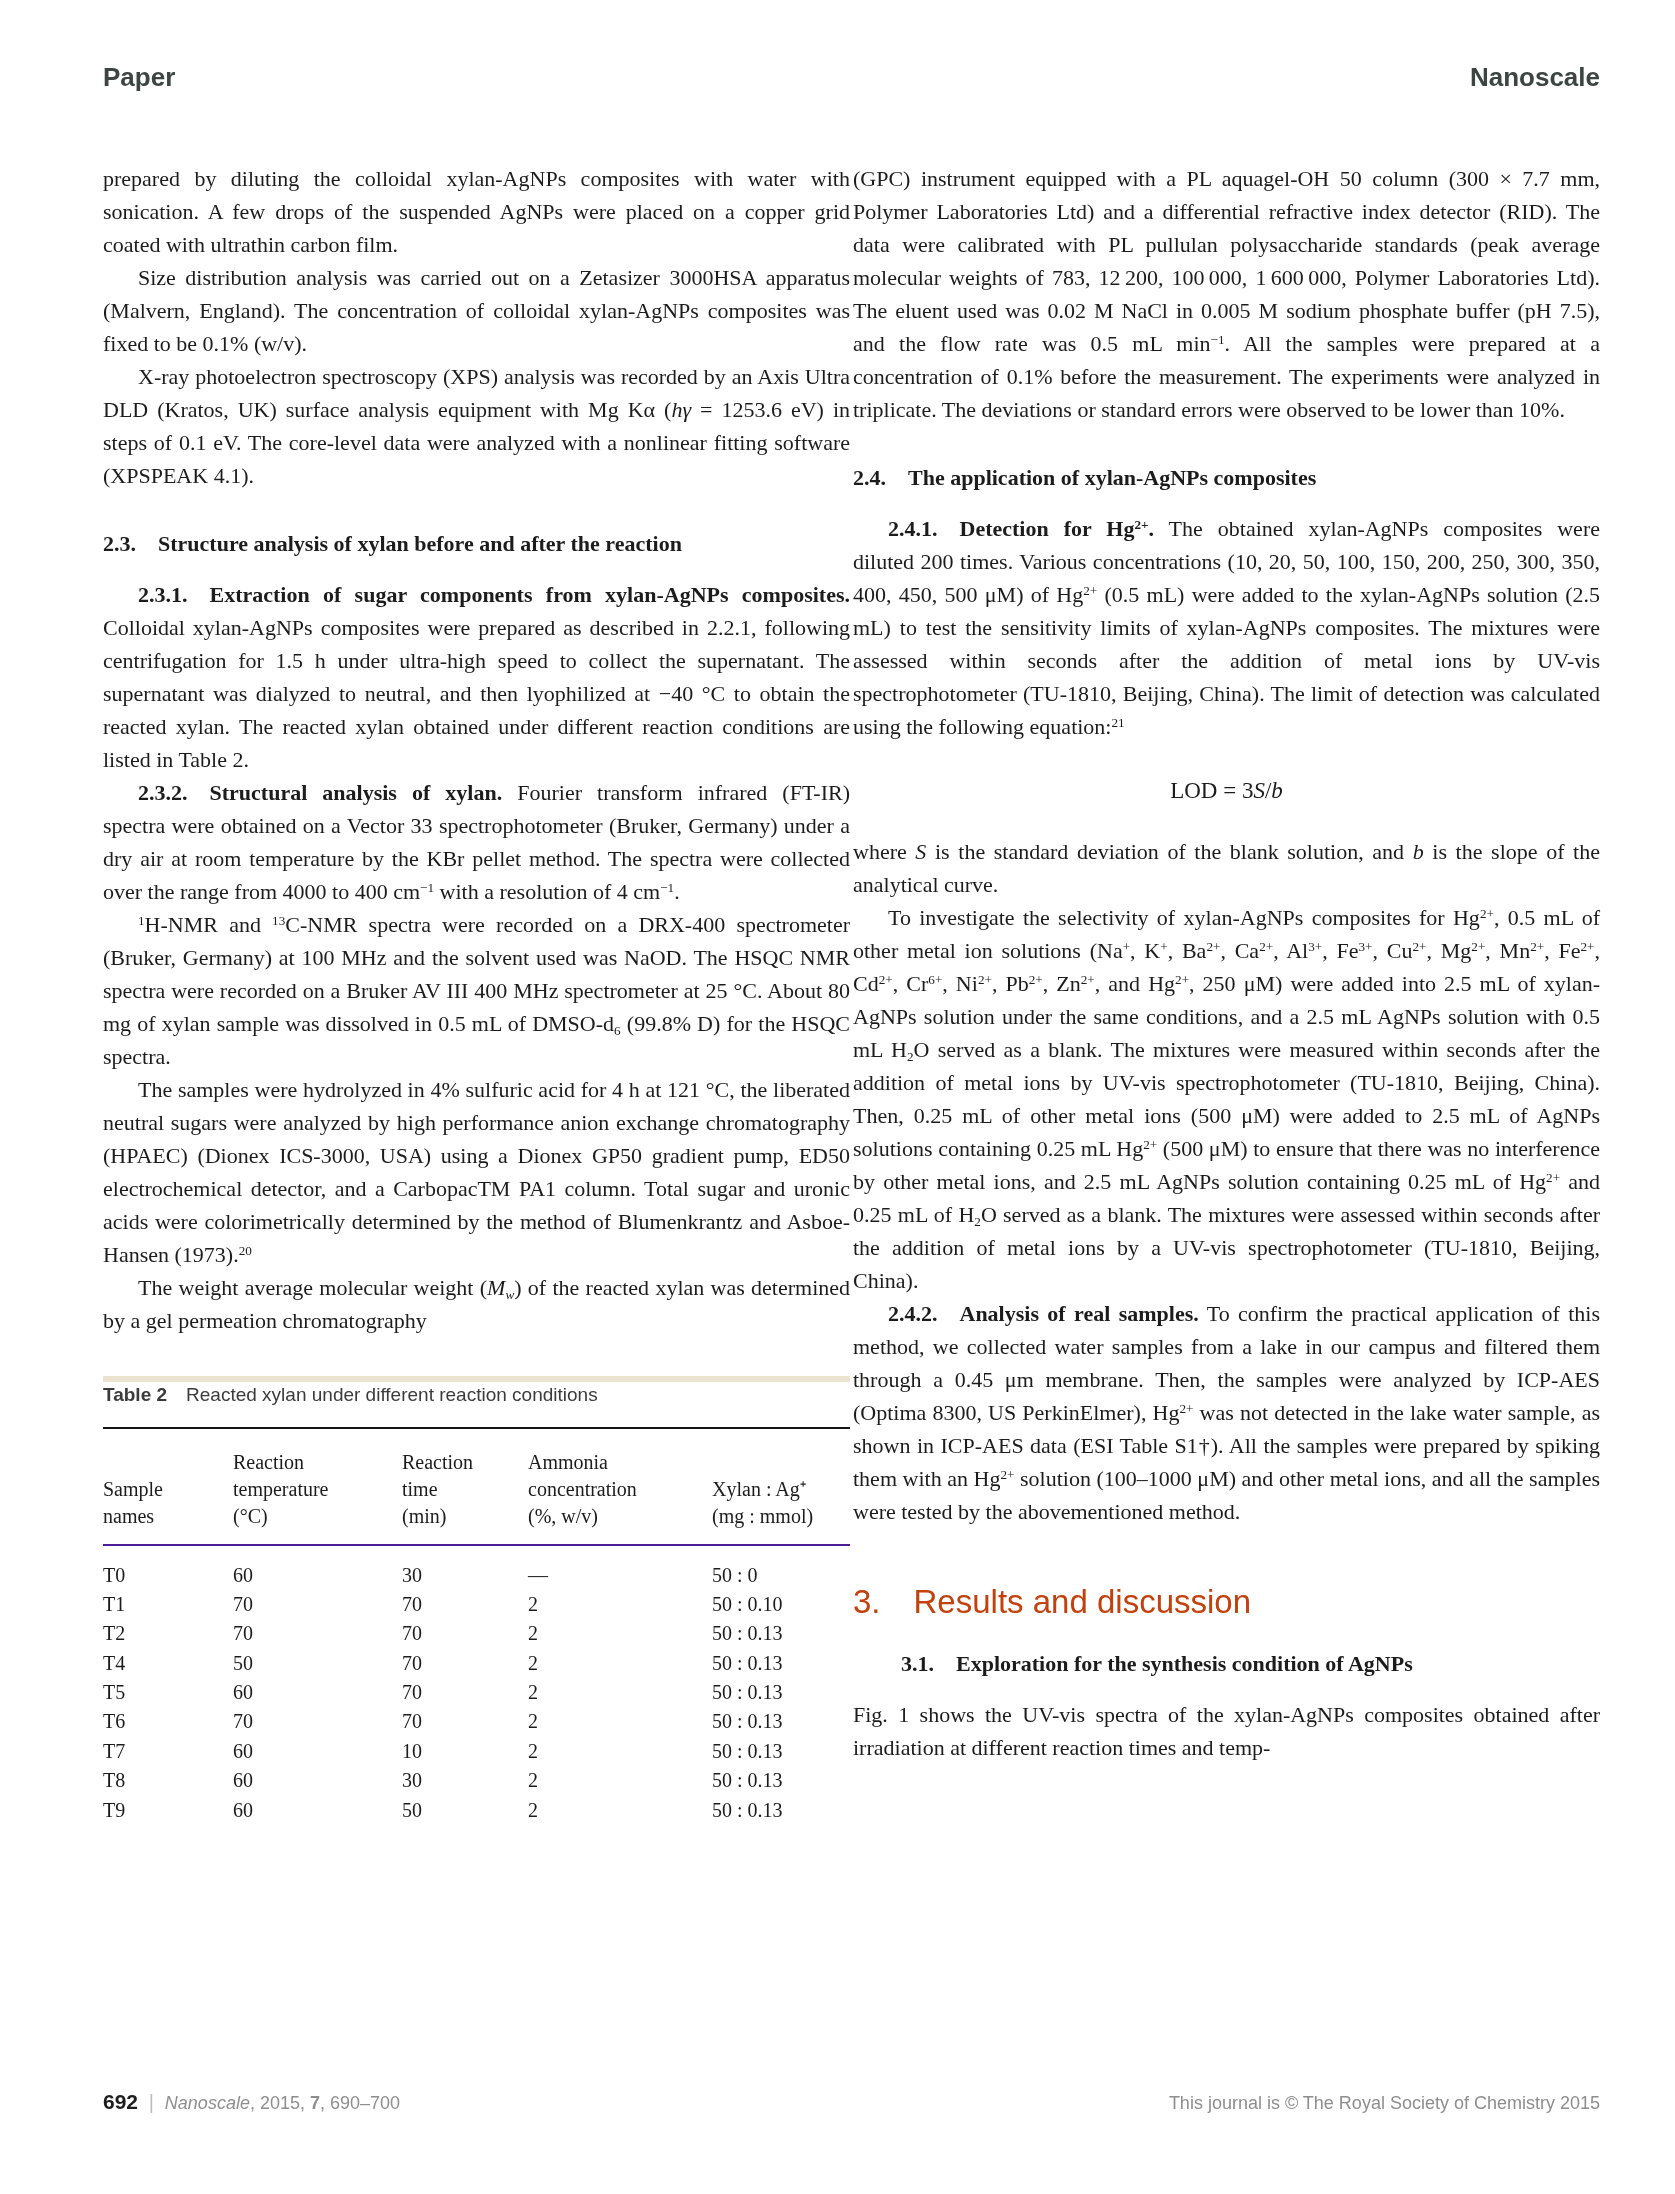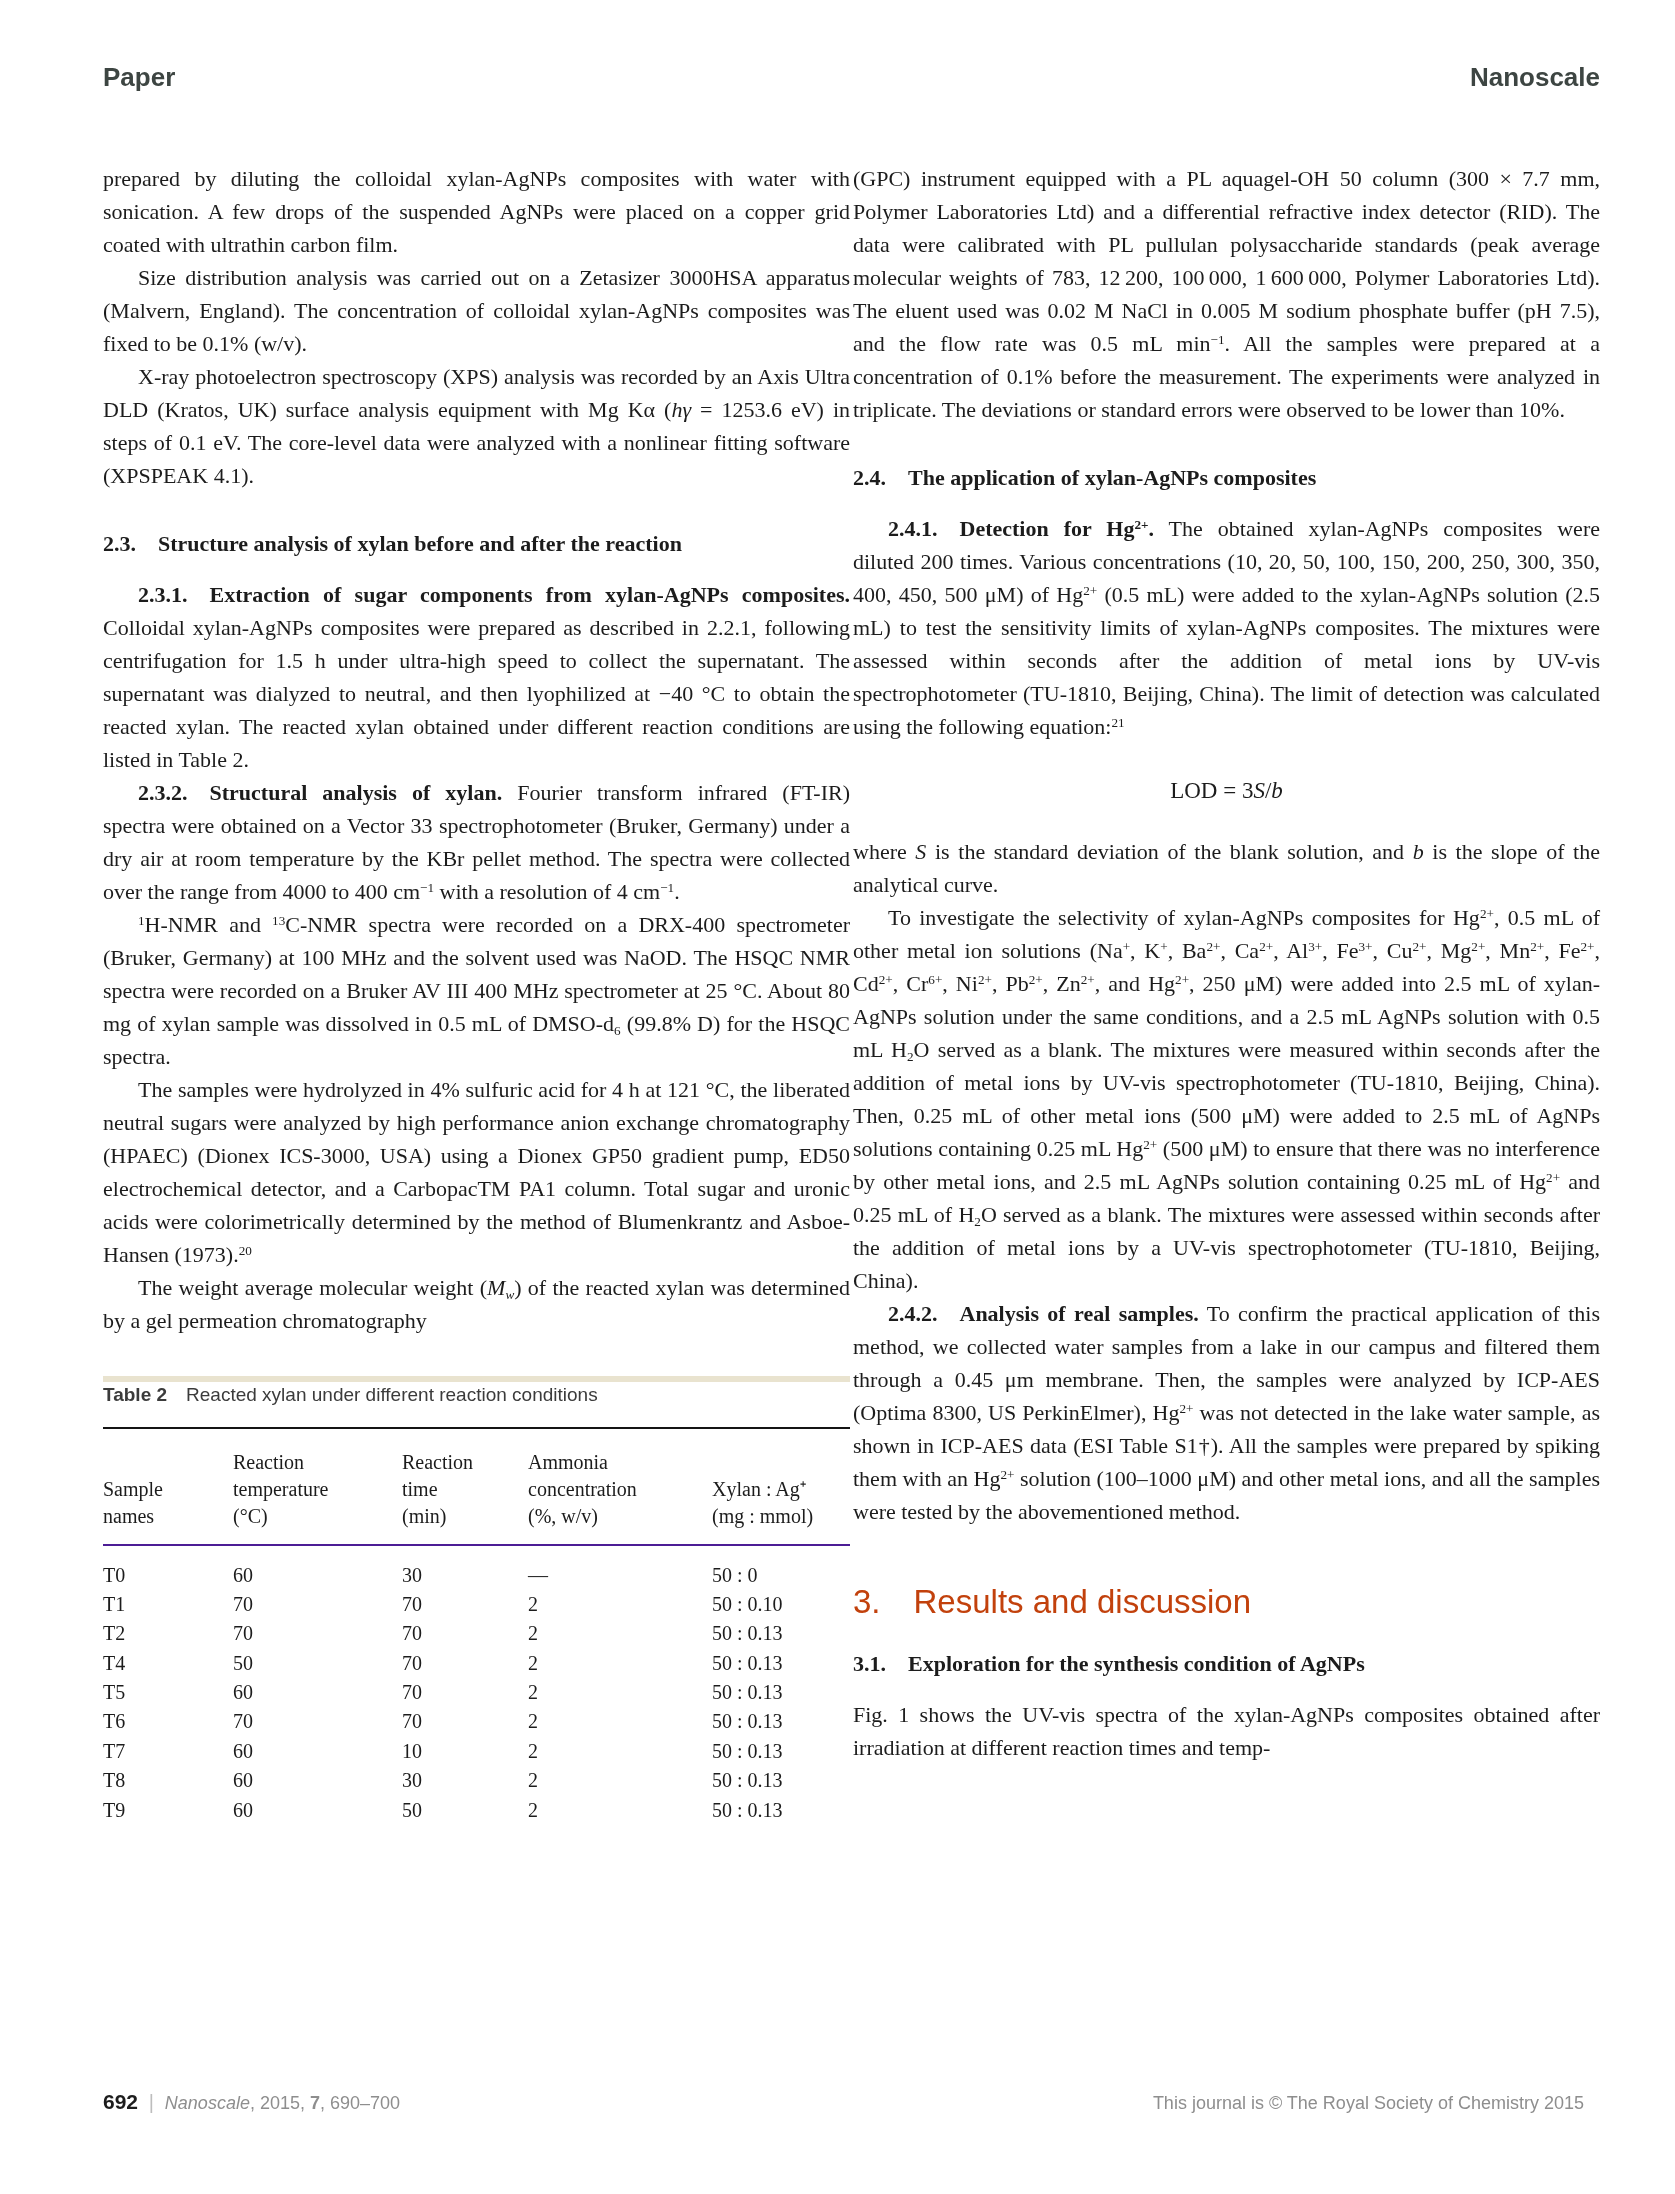--- a/index.html
+++ b/index.html
@@ -37,21 +37,21 @@
                  color:#3b3b3b;margin:30px 0 0 0;text-align:left;}
   .data-table{width:100%;border-collapse:collapse;margin-top:19px;
               border-top:2.7px solid #141414;font-size:20px;}
   .data-table thead th{font-weight:400;text-align:left;vertical-align:bottom;
               padding:20px 2.7px 13.5px 0;white-space:pre-line;line-height:27px;
               border-bottom:2px solid #4c1d95;}
   .data-table tbody td{padding:0.7px 0;line-height:28px;text-align:left;}
   .data-table tbody tr:first-child td{padding-top:15px;}
 
   
-  .page-footer{position:absolute;left:103px;right:92px;top:2090px;
+  .page-footer{position:absolute;left:103px;right:76px;top:2090px;
                display:flex;justify-content:space-between;align-items:baseline;
                font-family:"Liberation Sans",sans-serif;font-size:18px;color:#8e8e8e;}
   .footer-left{display:flex;align-items:baseline;}
   .pgnum{font-weight:700;font-size:21px;color:#1d1d1d;}
   .sep{margin:0 10.8px;color:#bdbdbd;font-size:20px;font-weight:300;}
 </style>
 </head>
 <body>
 
 <div class="page">
@@ -173,21 +173,21 @@
     <h3 class="h-serif"><span class="b">2.4.  The application of xylan-AgNPs composites</span></h3>
     <p class="body-p indent"><span class="b">2.4.1.  Detection for Hg</span><span class="b sup">2+</span><span class="b">.</span><span> The obtained xylan-AgNPs composites were diluted 200 times. Various concentrations (10, 20, 50, 100, 150, 200, 250, 300, 350, 400, 450, 500 μM) of Hg</span><span class="sup">2+</span><span> (0.5 mL) were added to the xylan-AgNPs solution (2.5 mL) to test the sensitivity limits of xylan-AgNPs composites. The mixtures were assessed within seconds after the addition of metal ions by UV-vis spectrophotometer (TU-1810, Beijing, China). The limit of detection was calculated using the following equation:</span><span class="sup">21</span></p>
 
     <div class="equation"><span>LOD = 3</span><span class="i">S</span><span>/</span><span class="i">b</span></div>
 
     <p class="body-p"><span>where </span><span class="i">S</span><span> is the standard deviation of the blank solution, and </span><span class="i">b</span><span> is the slope of the analytical curve.</span></p>
     <p class="body-p indent"><span>To investigate the selectivity of xylan-AgNPs composites for Hg</span><span class="sup">2+</span><span>, 0.5 mL of other metal ion solutions (Na</span><span class="sup">+</span><span>, K</span><span class="sup">+</span><span>, Ba</span><span class="sup">2+</span><span>, Ca</span><span class="sup">2+</span><span>, Al</span><span class="sup">3+</span><span>, Fe</span><span class="sup">3+</span><span>, Cu</span><span class="sup">2+</span><span>, Mg</span><span class="sup">2+</span><span>, Mn</span><span class="sup">2+</span><span>, Fe</span><span class="sup">2+</span><span>, Cd</span><span class="sup">2+</span><span>, Cr</span><span class="sup">6+</span><span>, Ni</span><span class="sup">2+</span><span>, Pb</span><span class="sup">2+</span><span>, Zn</span><span class="sup">2+</span><span>, and Hg</span><span class="sup">2+</span><span>, 250 μM) were added into 2.5 mL of xylan-AgNPs solution under the same conditions, and a 2.5 mL AgNPs solution with 0.5 mL H</span><span class="sub">2</span><span>O served as a blank. The mixtures were measured within seconds after the addition of metal ions by UV-vis spectrophotometer (TU-1810, Beijing, China). Then, 0.25 mL of other metal ions (500 μM) were added to 2.5 mL of AgNPs solutions containing 0.25 mL Hg</span><span class="sup">2+</span><span> (500 μM) to ensure that there was no interference by other metal ions, and 2.5 mL AgNPs solution containing 0.25 mL of Hg</span><span class="sup">2+</span><span> and 0.25 mL of H</span><span class="sub">2</span><span>O served as a blank. The mixtures were assessed within seconds after the addition of metal ions by a UV-vis spectrophotometer (TU-1810, Beijing, China).</span></p>
     <p class="body-p indent"><span class="b">2.4.2.  Analysis of real samples.</span><span> To confirm the practical application of this method, we collected water samples from a lake in our campus and filtered them through a 0.45 μm membrane. Then, the samples were analyzed by ICP-AES (Optima 8300, US PerkinElmer), Hg</span><span class="sup">2+</span><span> was not detected in the lake water sample, as shown in ICP-AES data (ESI Table S1†). All the samples were prepared by spiking them with an Hg</span><span class="sup">2+</span><span> solution (100–1000 μM) and other metal ions, and all the samples were tested by the abovementioned method.</span></p>
 
     <h2 class="h-sans"><span>3. Results and discussion</span></h2>
-    <h3 class="h-serif" style="margin-top:0;"><span class="b">3.1.  Exploration for the synthesis condition of AgNPs</span></h3>
+    <h3 class="h-serif" style="margin-top:0;margin-left:48px;"><span class="b">3.1.  Exploration for the synthesis condition of AgNPs</span></h3>
     <p class="body-p"><span>Fig. 1 shows the UV-vis spectra of the xylan-AgNPs composites obtained after irradiation at different reaction times and temp-</span></p>
   </div>
 
   <div class="page-footer">
     <div class="footer-left">
       <span class="pgnum">692</span>
       <span class="sep">|</span>
       <span class="cite"><span class="i">Nanoscale</span><span>, 2015, </span><span class="b">7</span><span>, 690–700</span></span>
     </div>
     <div class="footer-right">This journal is © The Royal Society of Chemistry 2015</div>

